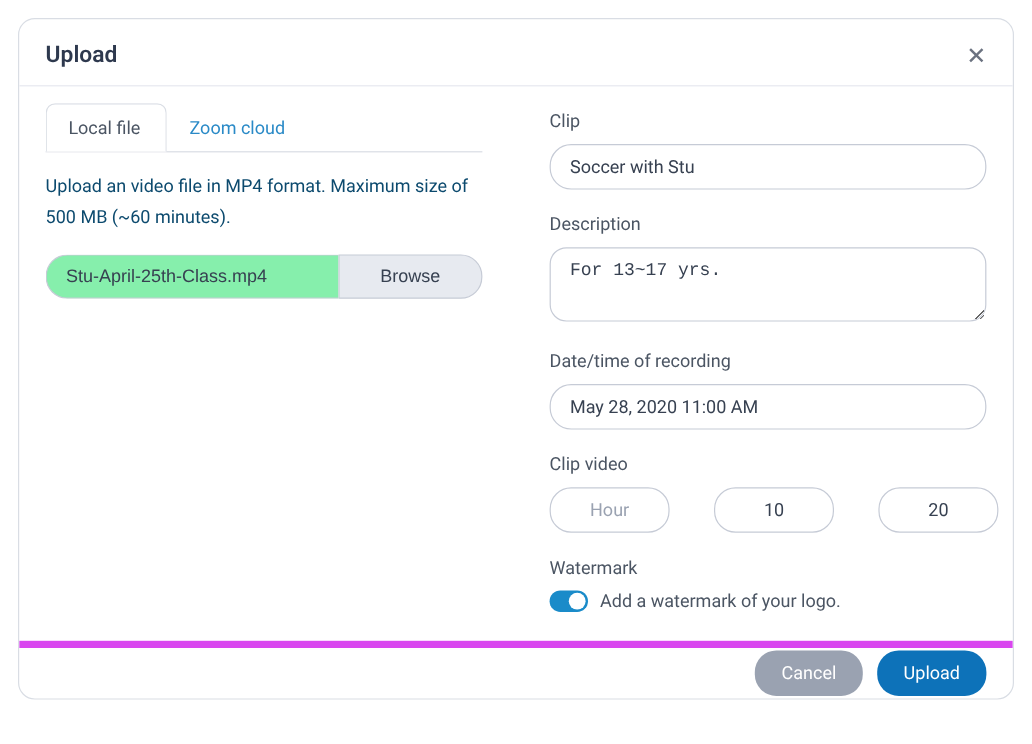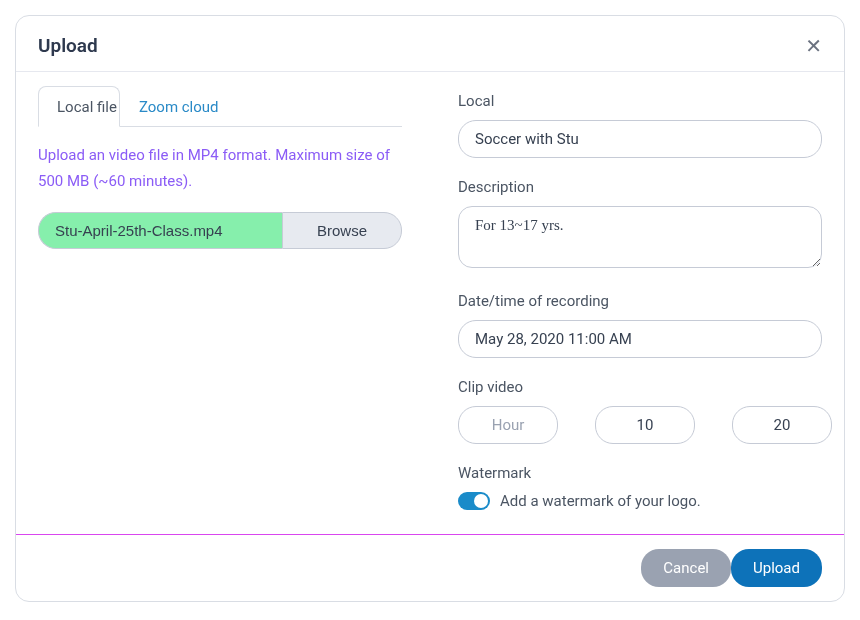--- a/index.html
+++ b/index.html
@@ -46,39 +46,39 @@
     .right-col {
       width: 50%;
       padding: 20px 0 0 28px;
     }
     .tabs {
       display: flex;
       border-bottom: 1px solid #d9dde4;
       margin-bottom: 16px;
     }
     .tab {
-      padding: 11px 2px 10px 18px;
+      padding: 11px 21px 10px 18px;
       font-size: 15px;
       cursor: pointer;
       border: 1px solid transparent;
       border-bottom: none;
       margin-bottom: -1px;
     }
     .tab.active {
       color: #4b5563;
       border: 1px solid #d9dde4;
       border-bottom: 1px solid #fff;
       border-radius: 8px 8px 0 0;
     }
     .tab.inactive {
       color: #2a8ac7;
     }
     .help-text {
       font-size: 15px;
-      color: #8b5cf6;
+      color: #0c4a6e;
       line-height: 1.7;
       margin-bottom: 18px;
     }
     .file-row {
       display: flex;
       margin-bottom: 14px;
     }
     .file-input {
       flex: 1;
       border: 1px solid #c6cbd6;
@@ -118,21 +118,21 @@
       color: #374151;
       font-family: inherit;
     }
     .textarea-input {
       width: 100%;
       border: 1px solid #c6cbd6;
       border-radius: 14px;
       padding: 10px 16px;
       font-size: 15px;
       color: #374151;
-      font-family: Liberation Serif, serif;
+      font-family: Liberation Mono, monospace;
       height: 62px;
       resize: both;
     }
     .clip-row {
       display: flex;
       gap: 37px;
     }
     .clip-input {
       width: 100px;
       border: 1px solid #c6cbd6;
@@ -165,24 +165,25 @@
       background: #fff;
       border-radius: 50%;
       top: 2px;
       right: 2px;
     }
     .toggle-label {
       font-size: 15px;
       color: #4b5563;
     }
     .modal-footer {
-      border-top: 1px solid #d946ef;
-      padding: 14px 22px;
+      border-top: 6px solid #d946ef;
+      padding: 2px 22px;
       display: flex;
       justify-content: flex-end;
+      gap: 12px;
     }
     .btn {
       border: none;
       border-radius: 18px;
       padding: 10px 22px;
       font-size: 15px;
       cursor: pointer;
       font-family: inherit;
     }
     .btn-cancel { background: #9aa2b1; color: #fff; }
@@ -209,21 +210,21 @@
       </div>
       <div class="help-text">Upload an video file in MP4 format. Maximum size of 500 MB (~60 minutes).</div>
       <div class="file-row">
         <input class="file-input" type="text" readonly="" value="Stu-April-25th-Class.mp4" style="">
         <button class="browse-btn">Browse</button>
       </div>
     </div>
 
     <div class="right-col">
       <div class="field-group">
-        <label class="field-label">Local</label>
+        <label class="field-label">Clip</label>
         <input class="text-input" type="text" value="Soccer with Stu" style="">
       </div>
 
       <div class="field-group">
         <label class="field-label">Description</label>
         <textarea class="textarea-input" style="">For 13~17 yrs.</textarea>
       </div>
 
       <div class="field-group">
         <label class="field-label">Date/time of recording</label>

